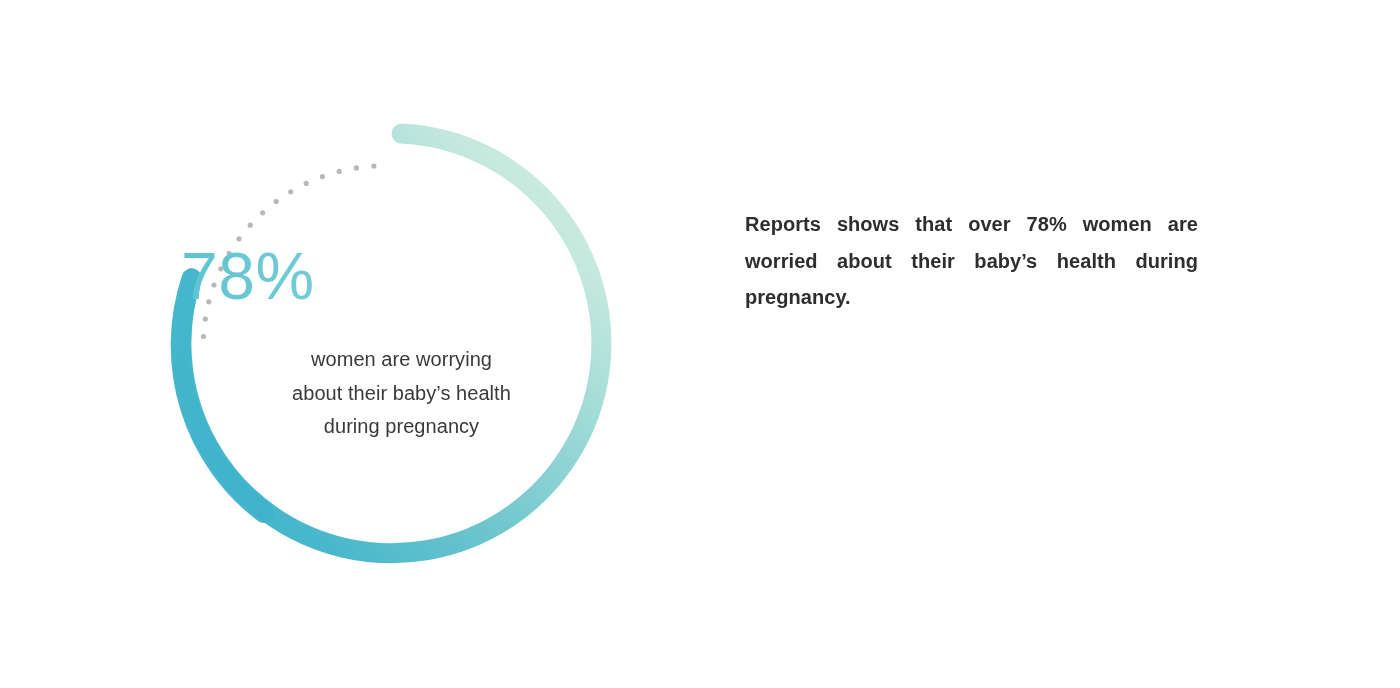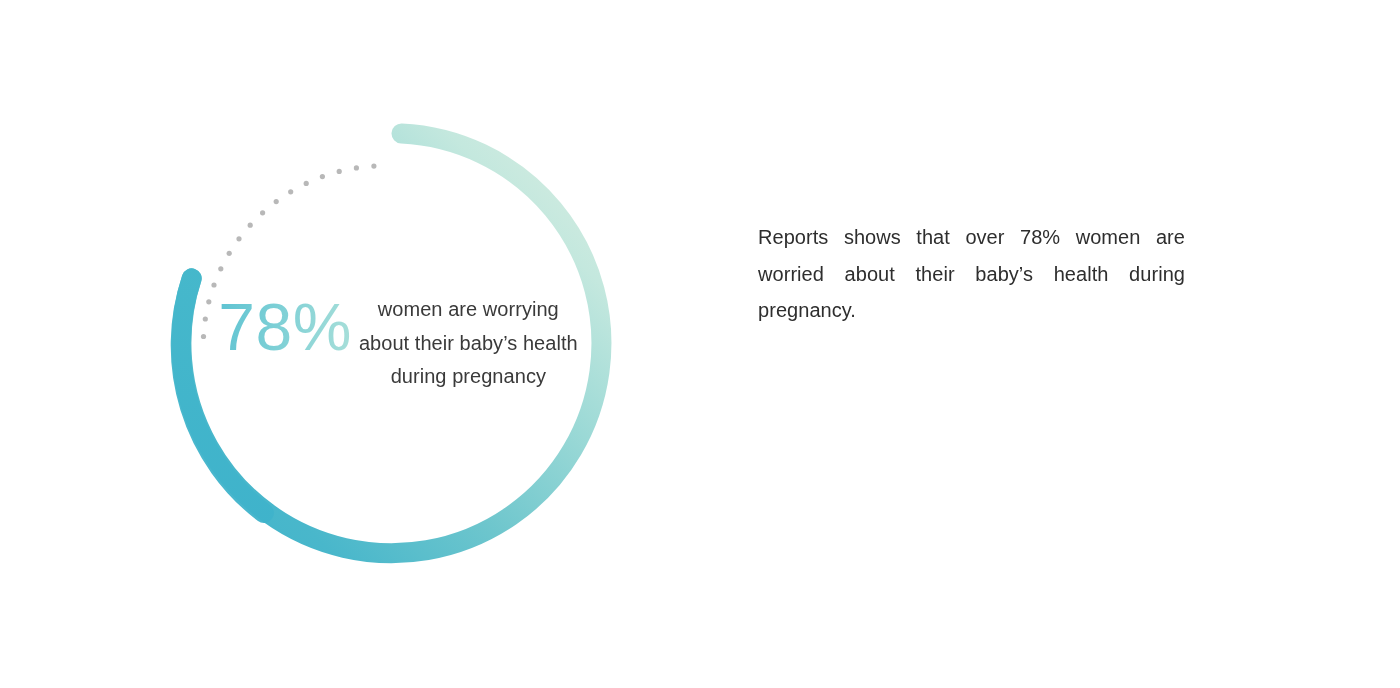--- a/index.html
+++ b/index.html
@@ -42,22 +42,21 @@
     overflow: visible;
   }
 
   .donut-center {
     position: absolute;
     left: 0;
     top: 0;
     width: 441px;
     height: 441px;
     display: flex;
-    flex-direction: row;
-    align-items: center;
+    flex-direction: column;
     justify-content: center;
     pointer-events: none;
   }
 
   .pct-value {
     font-size: 66px;
     font-weight: 300;
     line-height: 1;
     letter-spacing: 0.5px;
     color: #7ecfd8;
@@ -68,37 +67,37 @@
     margin: 0 0 30px 0;
     padding-bottom: 4px;
   }
 
   .pct-caption {
     font-size: 20px;
     font-weight: 400;
     line-height: 33.5px;
     color: #3a3a3a;
     text-align: center;
-    margin: 7px;
+    margin: 0;
     white-space: pre-line;
     letter-spacing: 0.05px;
   }
 
   
   .copy-block {
     position: absolute;
     left: 745px;
     top: 206px;
     width: 453px;
   }
 
   .copy-para {
-    margin: 13px;
+    margin: 0;
     font-size: 20px;
-    font-weight: 400;
+    font-weight: 700;
     line-height: 36.6px;
     color: #2e2e2e;
     text-align: justify;
     text-justify: inter-word;
     letter-spacing: 0.05px;
     hyphens: none;
   }
 
   .copy-para + .copy-para {
     margin-top: 36.6px;

